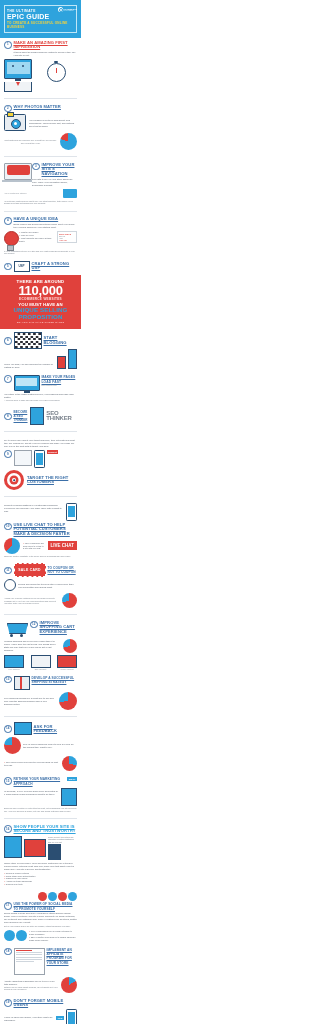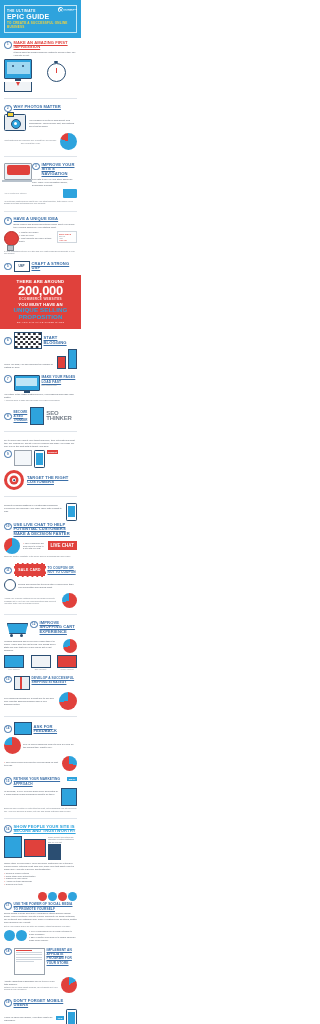--- a/index.html
+++ b/index.html
@@ -232,21 +232,21 @@
     <div style="display:flex;align-items:center;gap:2px;">
       <div class="num">5</div>
       <div style="width:14px;height:9px;border:.8px solid #2b4e72;font-size:3px;font-weight:bold;color:#2b4e72;
                   display:flex;align-items:center;justify-content:center;">USP</div>
       <div class="sec-title" style="flex:1">CRAFT A STRONG USP</div>
     </div>
   </div>
 
   <div class="banner">
     <div class="b1">THERE ARE AROUND</div>
-    <div class="b2">200,000</div>
+    <div class="b2">110,000</div>
     <div class="b3">ECOMMERCE WEBSITES</div>
     <div class="b4">YOU MUST HAVE AN</div>
     <div class="b5">UNIQUE SELLING</div>
     <div class="b5">PROPOSITION</div>
     <div class="b6">SO YOU CAN MAKE THOSE SALES</div>
   </div>
 
   <div class="sec">
     <div style="display:flex;align-items:center;gap:2px;">
       <div class="num">6</div>

